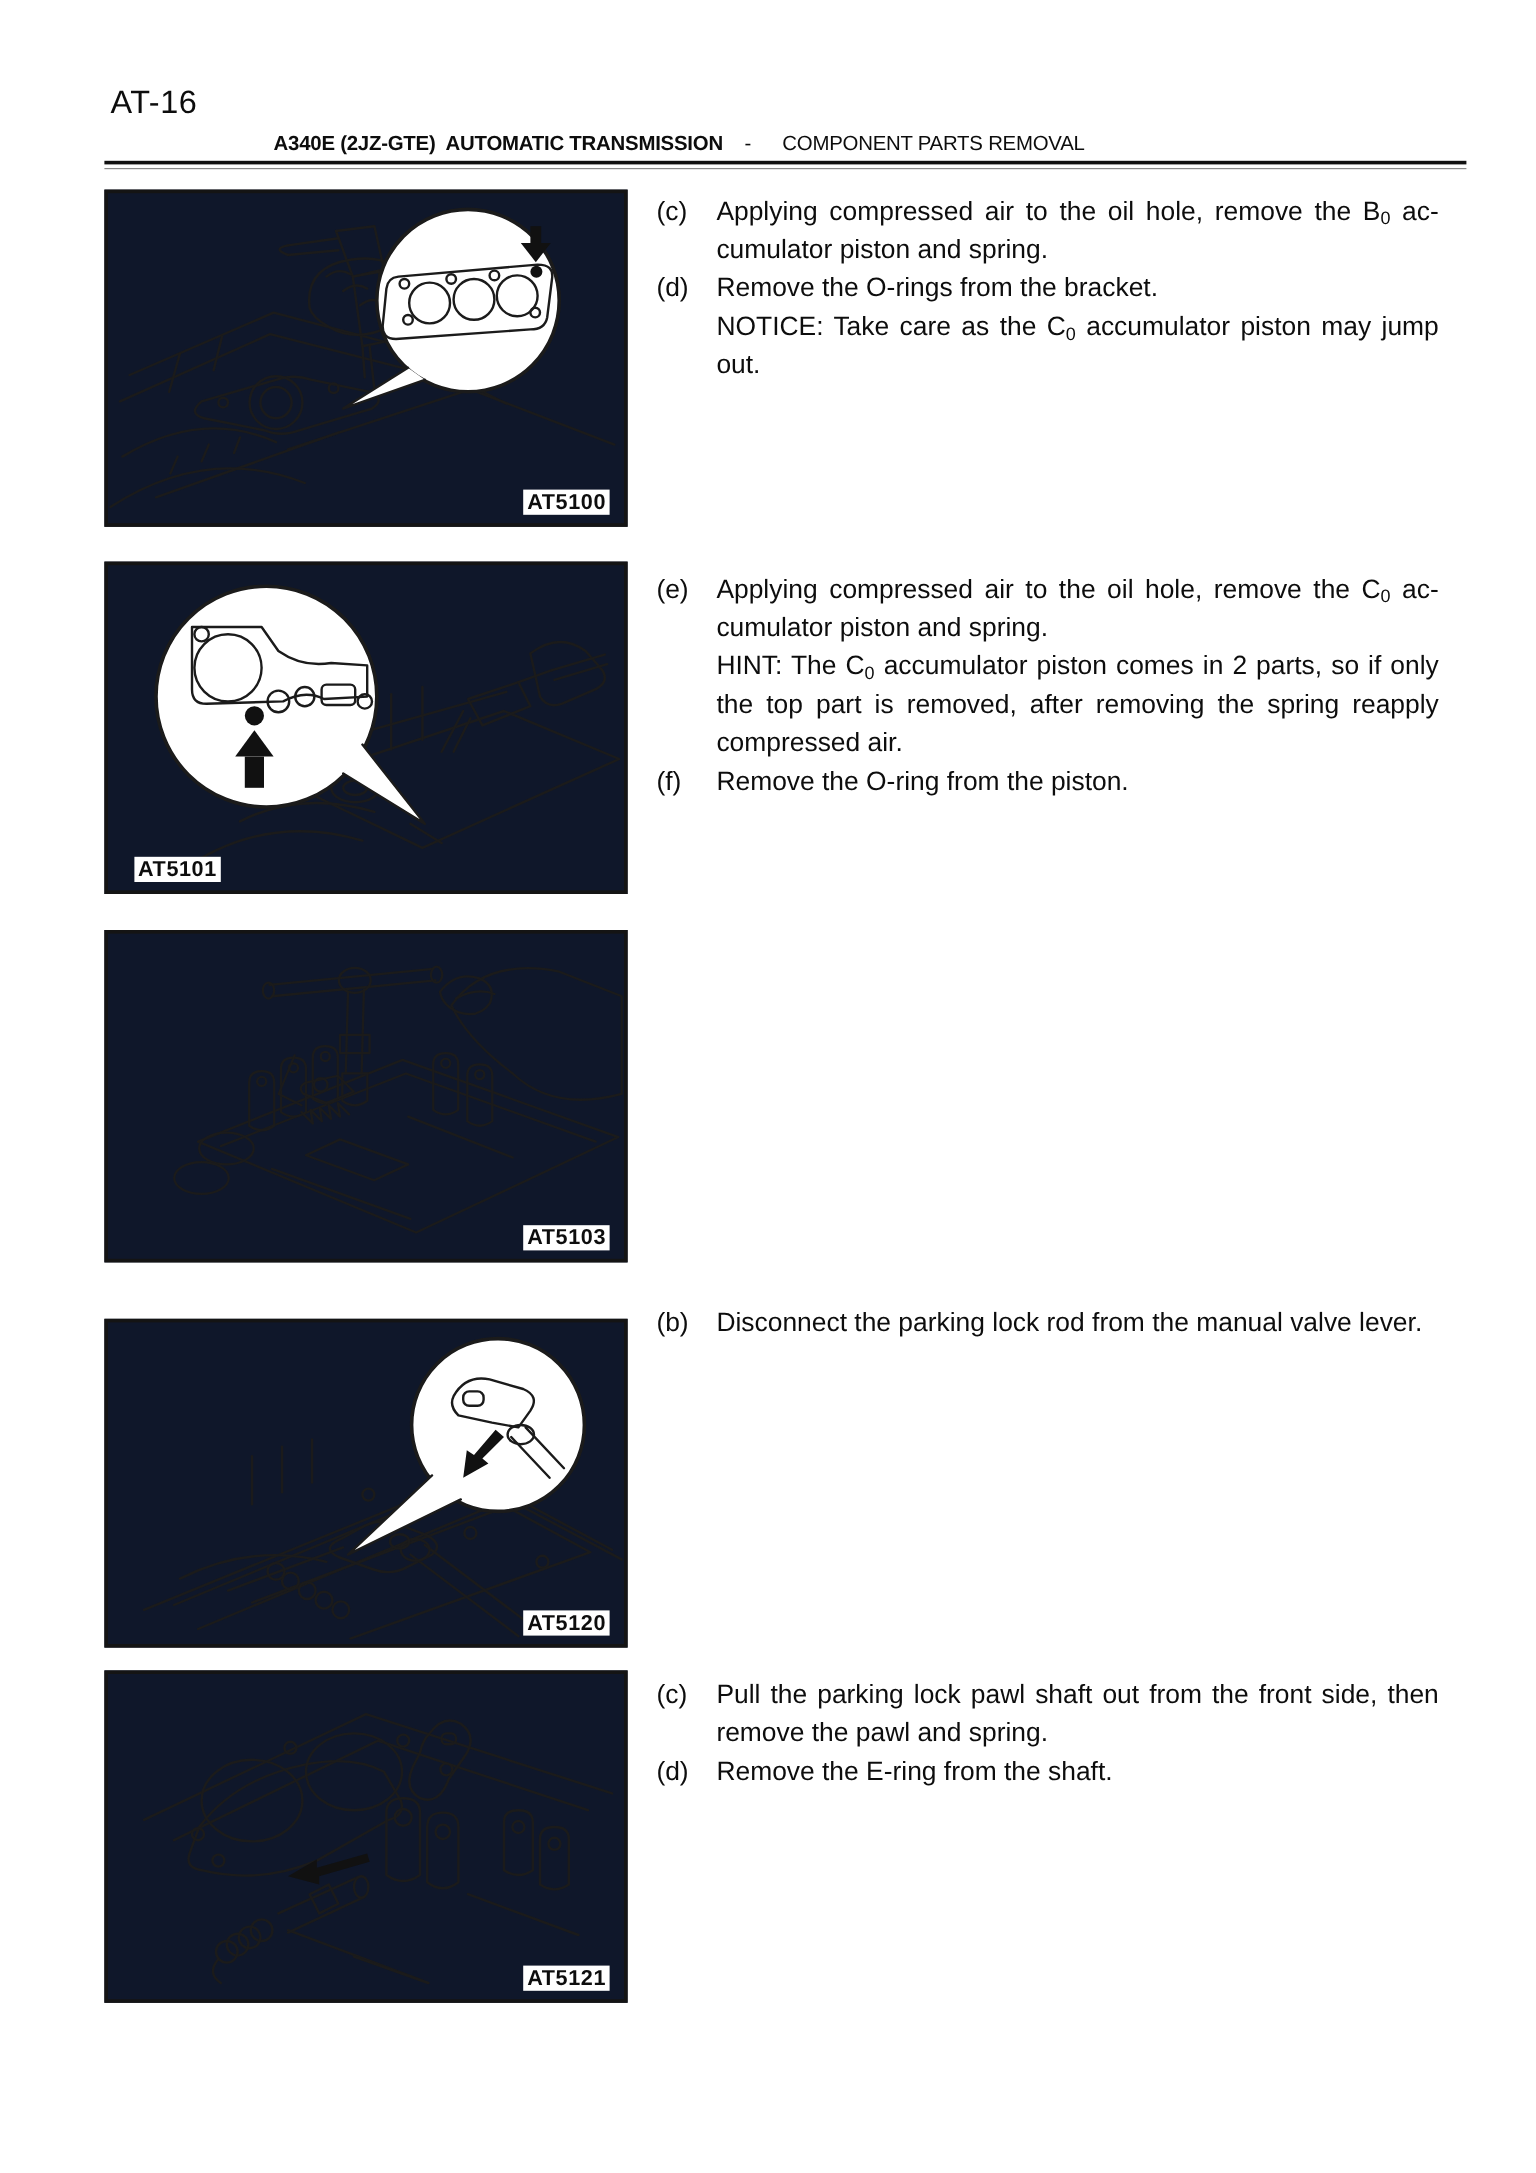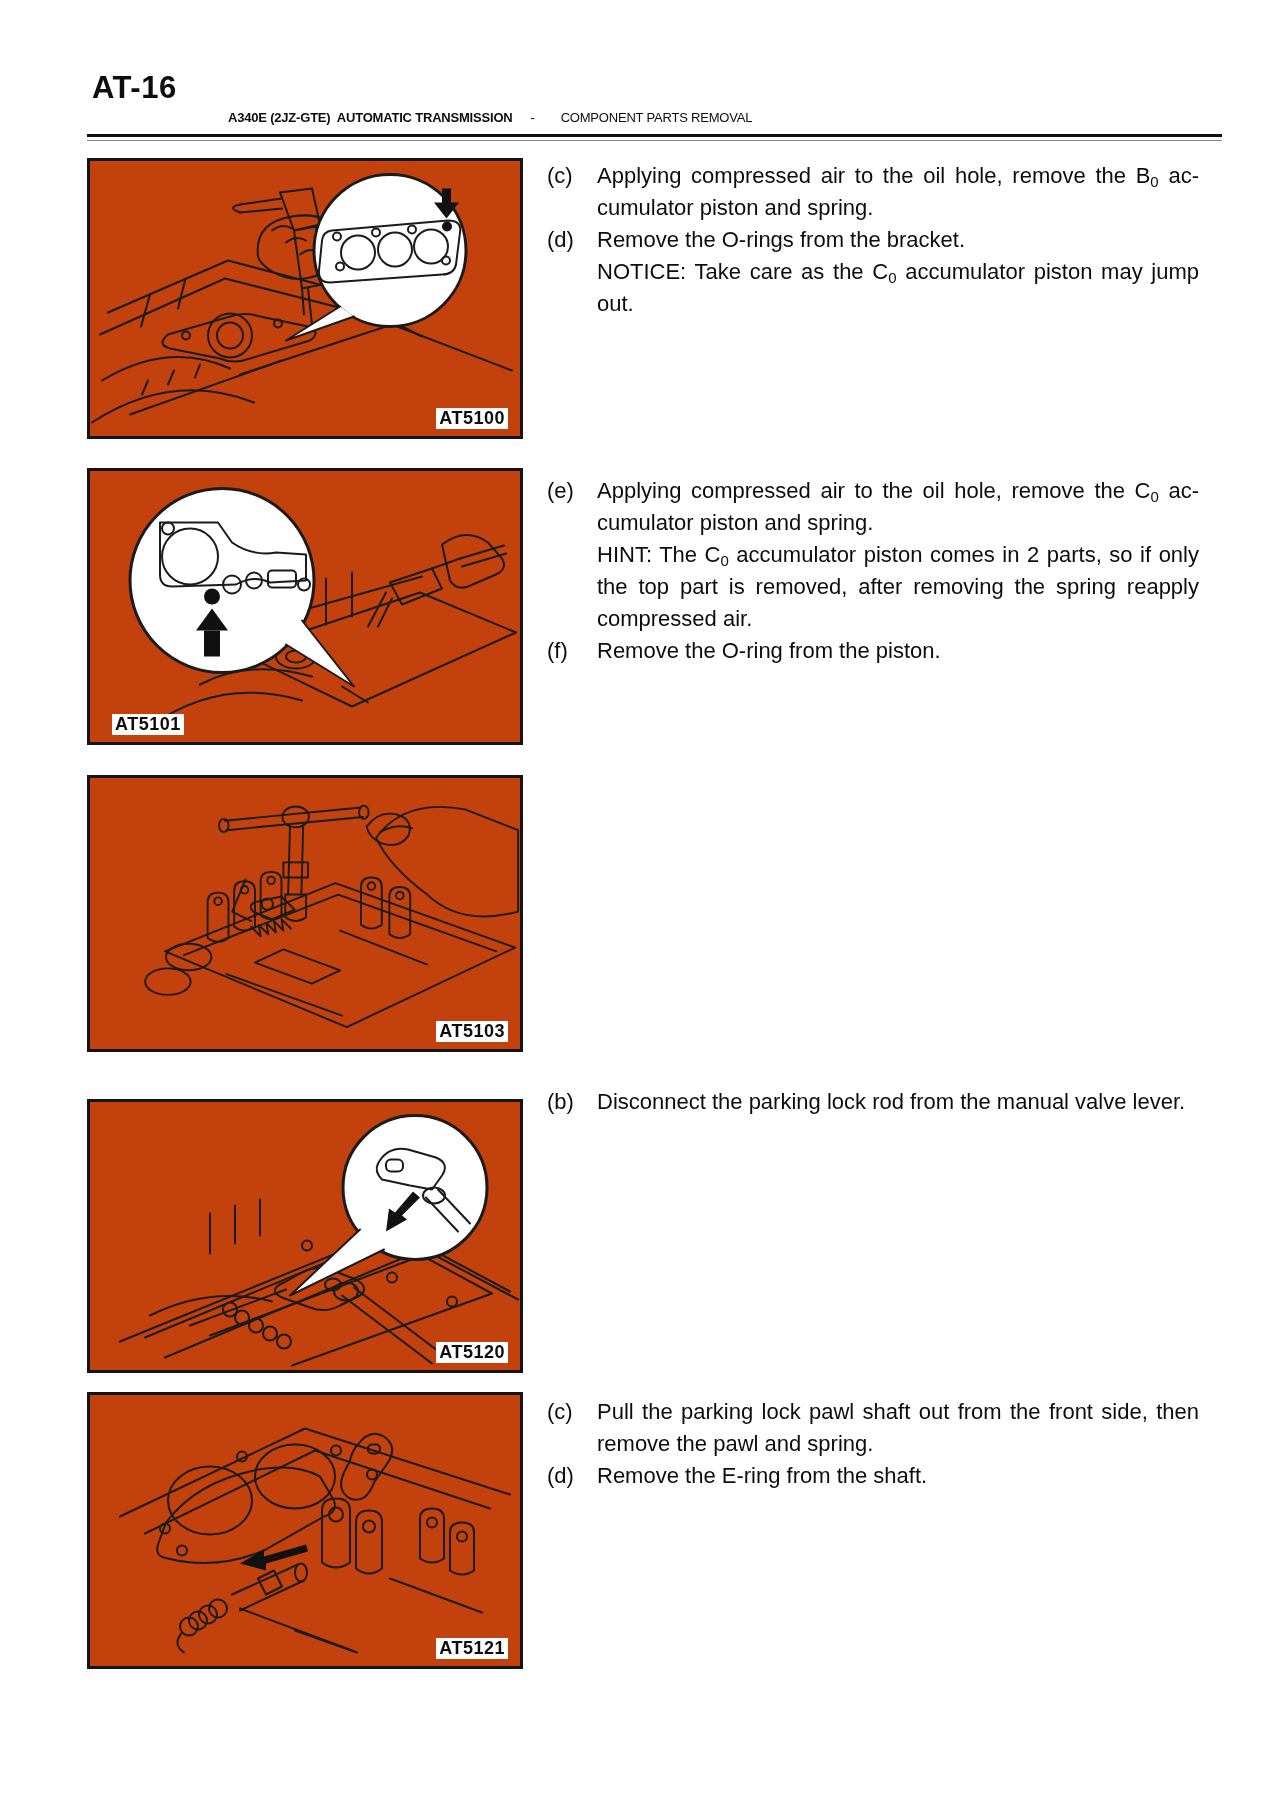--- a/index.html
+++ b/index.html
@@ -5,36 +5,36 @@
 <style>
   html,body { margin:0; padding:0; background:#e8e8e8; }
   .page {
     position:relative; width:1280px; height:1811px; margin:0 auto;
     background:#ffffff; color:#0d0d0d;
     font-family:"Liberation Sans", sans-serif;
     overflow:hidden;
   }
   .page-number {
     position:absolute; left:92px; top:70px;
-    font-size:31px; font-weight:bold; letter-spacing:0.5px;
+    font-size:27px; font-weight:normal; letter-spacing:0.5px;
   }
   .header-line {
     position:absolute; left:228px; top:110px;
-    font-size:13px; letter-spacing:-0.2px; white-space:pre;
+    font-size:17px; letter-spacing:-0.2px; white-space:pre;
     font-stretch:semi-condensed;
   }
   .header-model { font-weight:bold; }
   .header-sep { display:inline-block; margin:0 26px 0 18px; }
   .header-section { font-weight:normal; }
   .header-rule  { position:absolute; left:87px; width:1135px; top:134px; height:3px; background:#111; }
   .header-rule2 { position:absolute; left:87px; width:1135px; top:140px; height:1px; background:#8a8a8a; }
 
   .figure {
     position:absolute; left:87px; width:436px;
-    border:3px solid #141414; background:#c2410c; box-sizing:border-box;
+    border:3px solid #141414; background:#0f172a; box-sizing:border-box;
   }
   .figure svg { width:100%; height:100%; display:block; }
   .figure-label {
     position:absolute; bottom:7px; font-size:18px; font-weight:bold; letter-spacing:0.5px;
     background:#fff; padding:0 3px;
   }
   .label-right { right:12px; }
   .label-left  { left:22px; }
 
   .block { position:absolute; left:547px; width:652px; }

